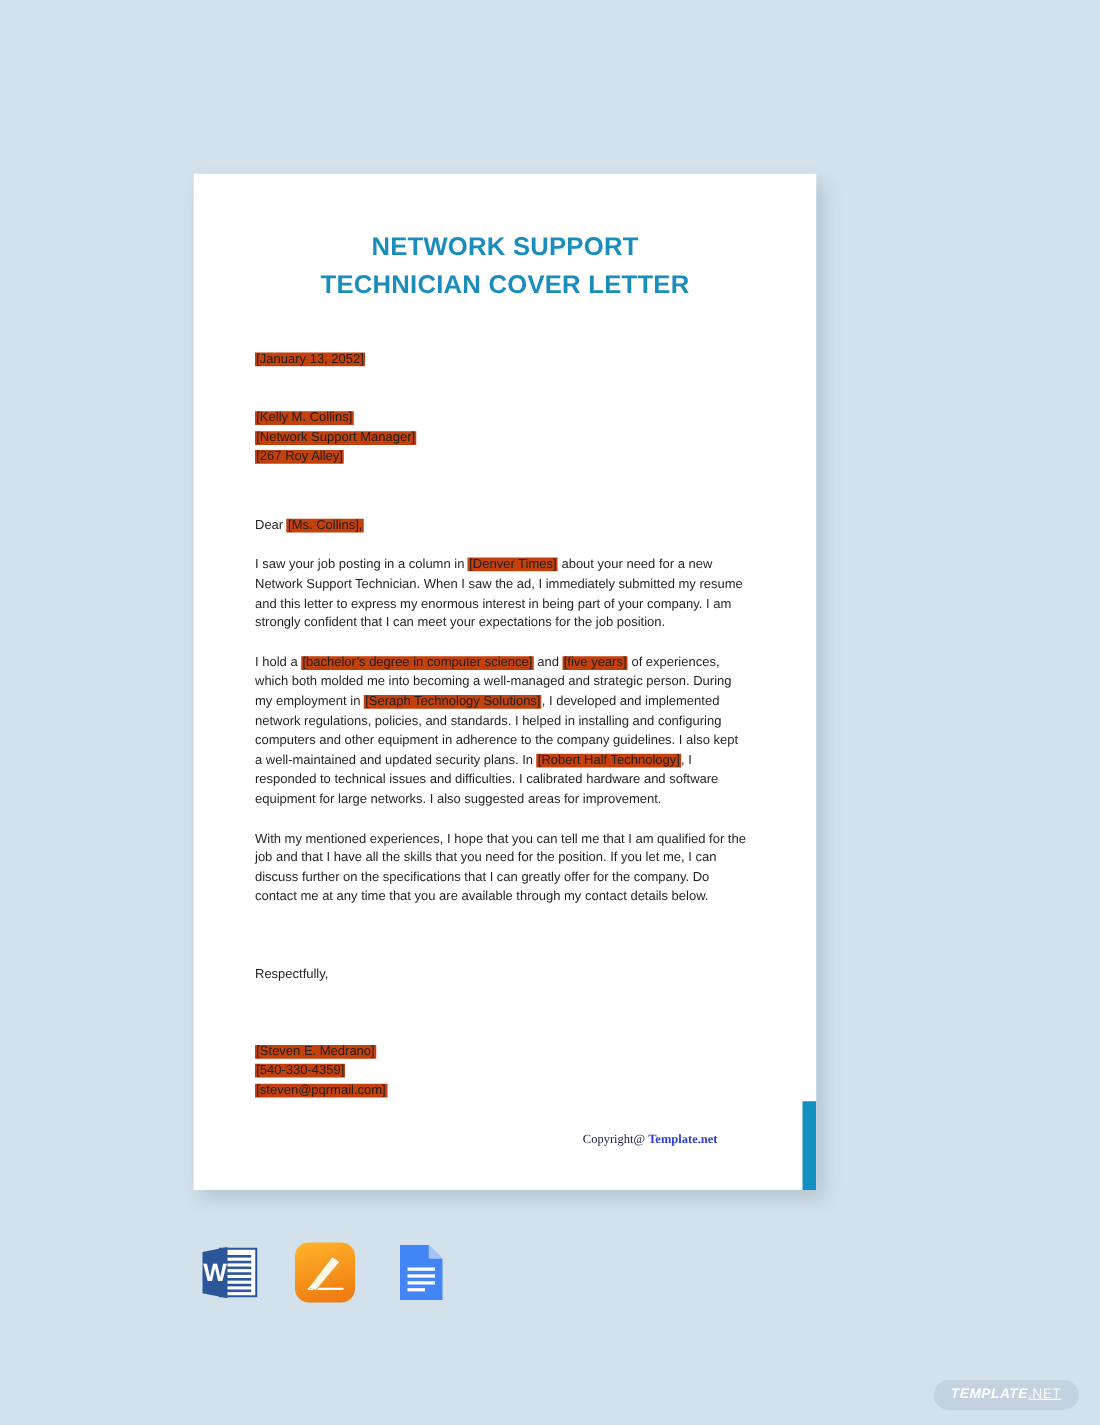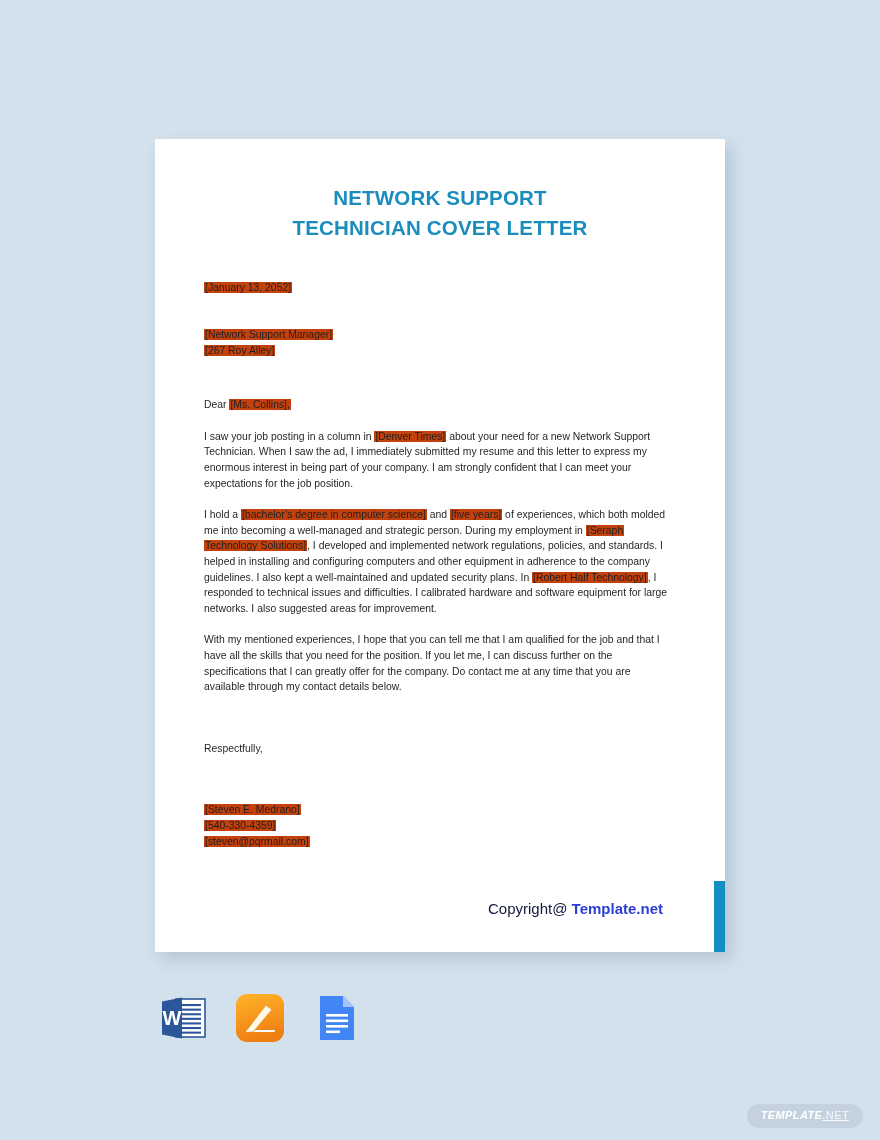--- a/index.html
+++ b/index.html
@@ -14,21 +14,21 @@
     font-family: "Liberation Sans", sans-serif;
     position: relative;
     overflow: hidden;
   }
 
   
   #page-sheet {
     position: absolute;
     left: 155px;
     top: 139px;
-    width: 570px;
+    width: 498px;
     height: 813px;
     background: #ffffff;
     box-shadow: 6px 7px 14px rgba(70, 95, 120, 0.22);
     overflow: hidden;
   }
 
   
   #doc-title {
     margin: 0;
     padding-top: 44px;
@@ -63,25 +63,26 @@
   .gap-md { height: 16px; }
   .gap-lg { height: 31px; }
   .gap-xl { height: 39px; }
   .gap-xxl { height: 46px; }
 
   .addr-line { display: block; }
 
   
   #copyright-line {
     position: absolute;
-    right: 62px;
+    right: 79px;
     bottom: 35px;
-    font-size: 15px;
+    font-size: 10px;
     color: #13183f;
     white-space: nowrap;
+    font-family: Liberation Serif, serif;
   }
   #copyright-brand {
     color: #2c3ed4;
     font-weight: bold;
   }
 
   
   #accent-bar {
     position: absolute;
     right: 0px;
@@ -133,20 +134,21 @@
     <span class="tline">TECHNICIAN COVER LETTER</span>
   </h1>
 
   <div id="letter-body">
 
     <p class="blk-date"><span class="hl">[January 13, 2052]</span></p>
 
     <div class="gap-lg"></div>
 
     <p>
+      <span class="addr-line"><span class="hl">[Kelly M. Collins]</span></span>
       <span class="addr-line"><span class="hl">[Network Support Manager]</span></span>
       <span class="addr-line"><span class="hl">[267 Roy Alley]</span></span>
     </p>
 
     <div class="gap-xl"></div>
 
     <p><span>Dear </span><span class="hl">[Ms. Collins],</span></p>
 
     <div class="gap-md"></div>
 

